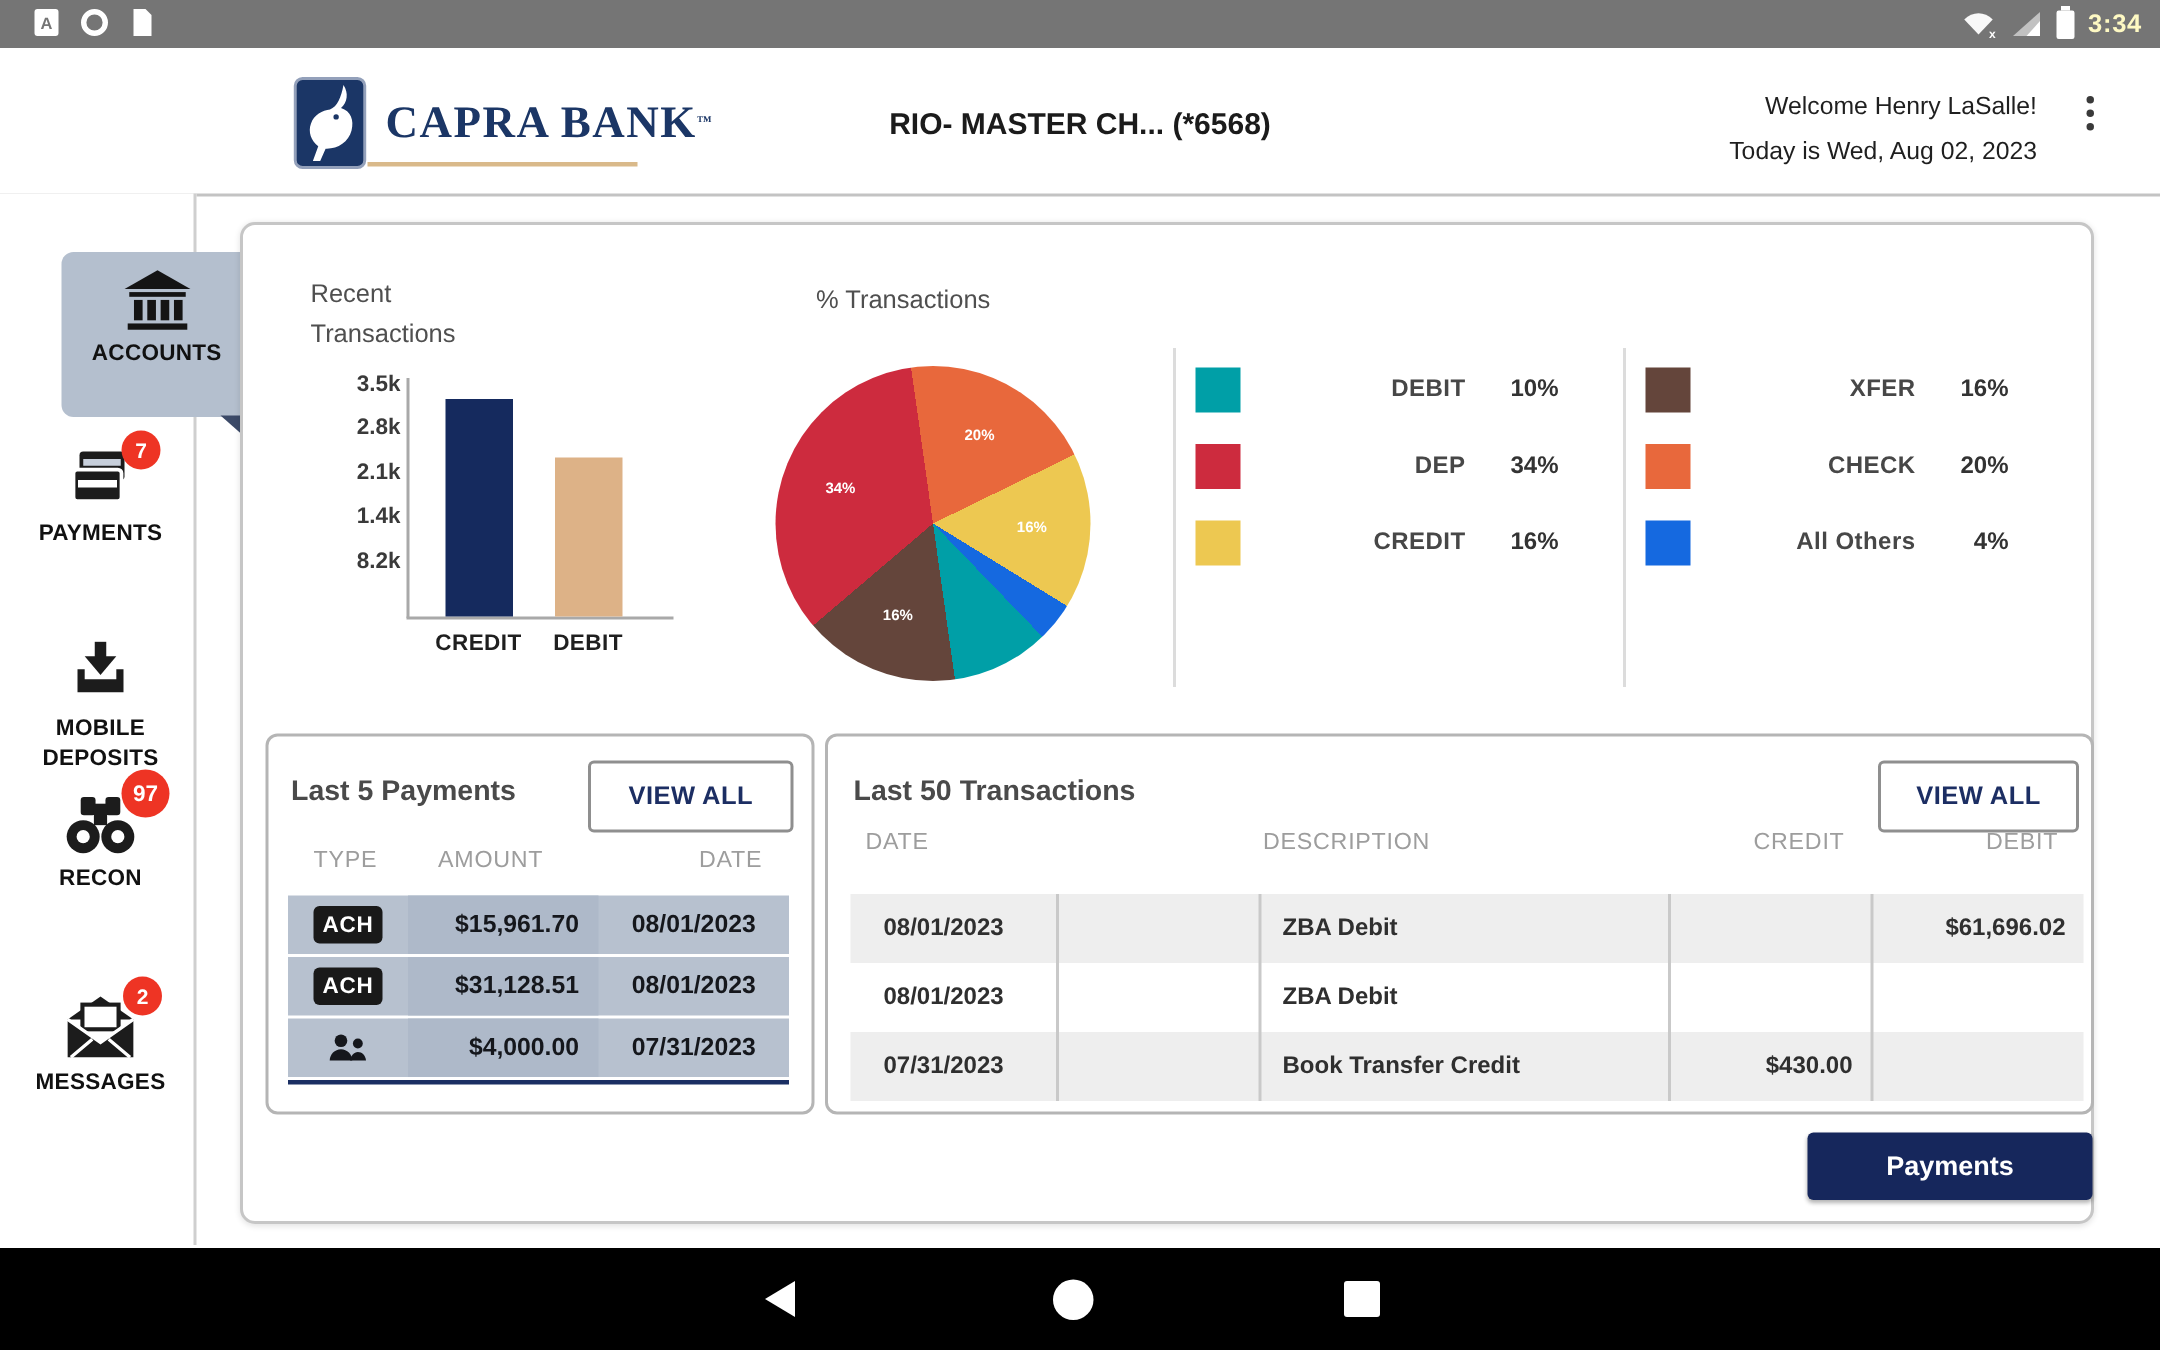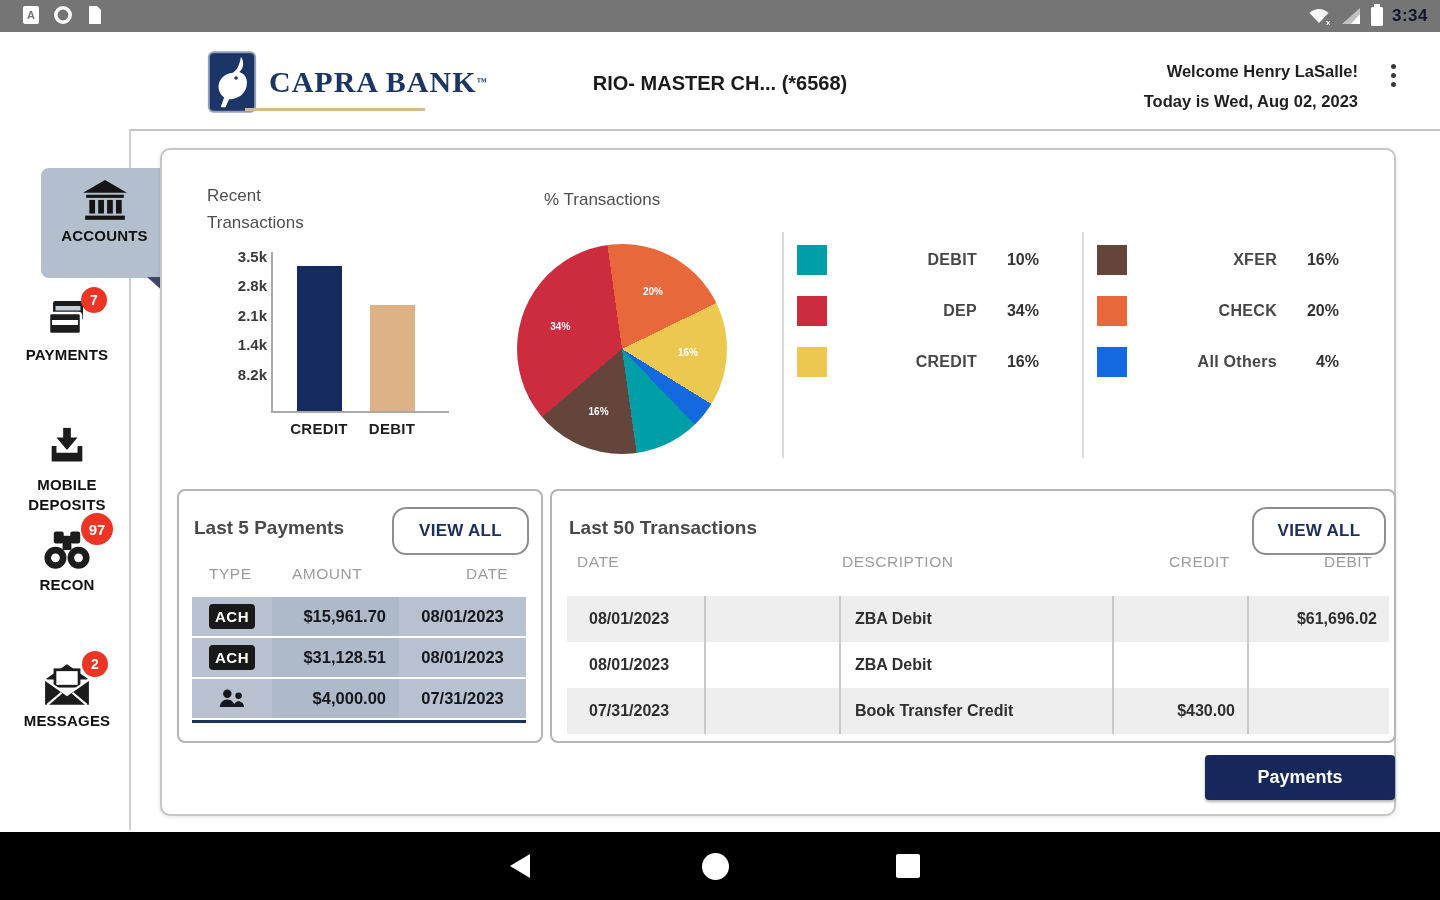--- a/index.html
+++ b/index.html
@@ -2,32 +2,32 @@
 <html><head>
 <meta charset="utf-8">
 <style>
   html,body{margin:0;padding:0;width:1440px;height:900px;overflow:hidden;background:#fff;
     font-family:"Liberation Sans","DejaVu Sans",sans-serif;-webkit-font-smoothing:antialiased;}
   
   .statusbar{position:absolute;left:0;top:0;width:1440px;height:32px;background:#757575;}
   .sb-left{position:absolute;left:22px;top:5px;display:flex;gap:14px;align-items:center;}
   .sb-appicon{width:18px;height:20px;}
   .sb-right{position:absolute;right:12px;top:0;height:32px;display:flex;align-items:center;gap:9px;}
-  .sb-time{color:#0f172a;font-size:17px;font-weight:bold;letter-spacing:.5px;}
+  .sb-time{color:#fef9c3;font-size:17px;font-weight:bold;letter-spacing:.5px;}
   .sb-batt{width:12px;height:19px;background:#fff;border-radius:1.5px;position:relative;}
   .sb-batt:before{content:"";position:absolute;top:-3px;left:3px;width:6px;height:3px;background:#fff;}
   
   .header{position:absolute;left:0;top:32px;width:1440px;height:97px;background:#fff;border-bottom:2px solid #c3c3c3;}
-  .logo{position:absolute;left:195px;top:19px;display:flex;align-items:flex-start;margin-left:12px;}
+  .logo{position:absolute;left:195px;top:19px;display:flex;align-items:flex-start;}
   .wordmark{font-family:"Liberation Serif","DejaVu Serif",serif;font-weight:bold;color:#1b3666;
     font-size:30px;letter-spacing:1px;margin:16px 0 0 12px;line-height:30px;}
   .wordmark .tm{font-size:10px;vertical-align:top;}
   .brand-underline{position:absolute;left:245px;top:76px;width:180px;height:3px;background:#d9b98a;}
   .acct-title{position:absolute;left:0;top:40px;width:100%;text-align:center;font-size:20px;font-weight:bold;color:#1b1b1b;}
-  .welcome{position:absolute;right:82px;top:24px;text-align:right;font-size:16.5px;font-weight:bold;color:#1f1f1f;line-height:30px;}
+  .welcome{position:absolute;right:82px;top:24px;text-align:right;font-size:16.5px;font-weight:normal;color:#1f1f1f;line-height:30px;}
   .kebab{position:absolute;right:38px;top:28px;width:18px;height:44px;cursor:pointer;}
   .kebab i{display:block;width:5px;height:5px;border-radius:50%;background:#3a3a3a;margin:4px auto;}
   
   .sidebar{position:absolute;left:0;top:129px;width:129px;height:701px;border-right:2px solid #cfcfcf;background:#fff;}
   .side-label{font-size:15px;font-weight:bold;color:#111;text-align:center;letter-spacing:.2px;line-height:20px;}
   .accounts-tile{position:absolute;left:13px;top:39px;width:127px;height:110px;background:#b4bfce;border-radius:8px;cursor:pointer;margin-left:28px;}
   .accounts-tile .tail{position:absolute;right:-13px;top:44px;width:0;height:0;
     border-top:11px solid transparent;border-bottom:11px solid transparent;border-left:14px solid #b4bfce;}
   .accounts-tile .fold{position:absolute;right:4px;bottom:-14px;width:0;height:0;
     border-left:17px solid transparent;border-top:15px solid #3c4a68;}
@@ -59,21 +59,21 @@
   .legend{position:absolute;top:95px;width:250px;}
   .legrow{display:flex;align-items:center;height:30px;margin-bottom:21px;}
   .sw{width:30px;height:30px;flex:0 0 30px;}
   .ll{flex:0 0 150px;text-align:right;font-size:16px;font-weight:bold;color:#474747;letter-spacing:.3px;}
   .lv{flex:0 0 62px;text-align:right;font-size:16px;font-weight:bold;color:#333;}
   
   .panel{position:absolute;top:339px;height:250px;border:2px solid #b5b5b5;border-radius:8px;background:#fff;}
   .panelA{left:15px;width:362px;}
   .panelB{left:388px;width:842px;}
   .panel-title{position:absolute;font-size:19px;font-weight:bold;color:#4a4a4a;}
-  .viewall{position:absolute;height:44px;background:#fff;border:2px solid #8f8f8f;border-radius:14px;
+  .viewall{position:absolute;height:44px;background:#fff;border:2px solid #8f8f8f;border-radius:4px;
     color:#1c2e63;font-weight:bold;font-size:17px;letter-spacing:.3px;display:flex;align-items:center;justify-content:center;cursor:pointer;}
   .thead{position:absolute;font-size:15.5px;color:#9d9d9d;letter-spacing:.5px;}
   
   .ptable{position:absolute;left:13px;top:106px;width:334px;}
   .prow{display:flex;height:39px;margin-bottom:2px;background:#b7c1cf;align-items:stretch;}
   .pc-type{flex:0 0 80px;display:flex;align-items:center;justify-content:center;}
   .pc-amount{flex:0 0 127px;background:#aeb9c9;display:flex;align-items:center;justify-content:flex-end;
     padding-right:13px;box-sizing:border-box;font-size:16.5px;font-weight:bold;color:#15171c;}
   .pc-date{flex:0 0 127px;display:flex;align-items:center;justify-content:center;
     font-size:16.5px;font-weight:bold;color:#15171c;}

